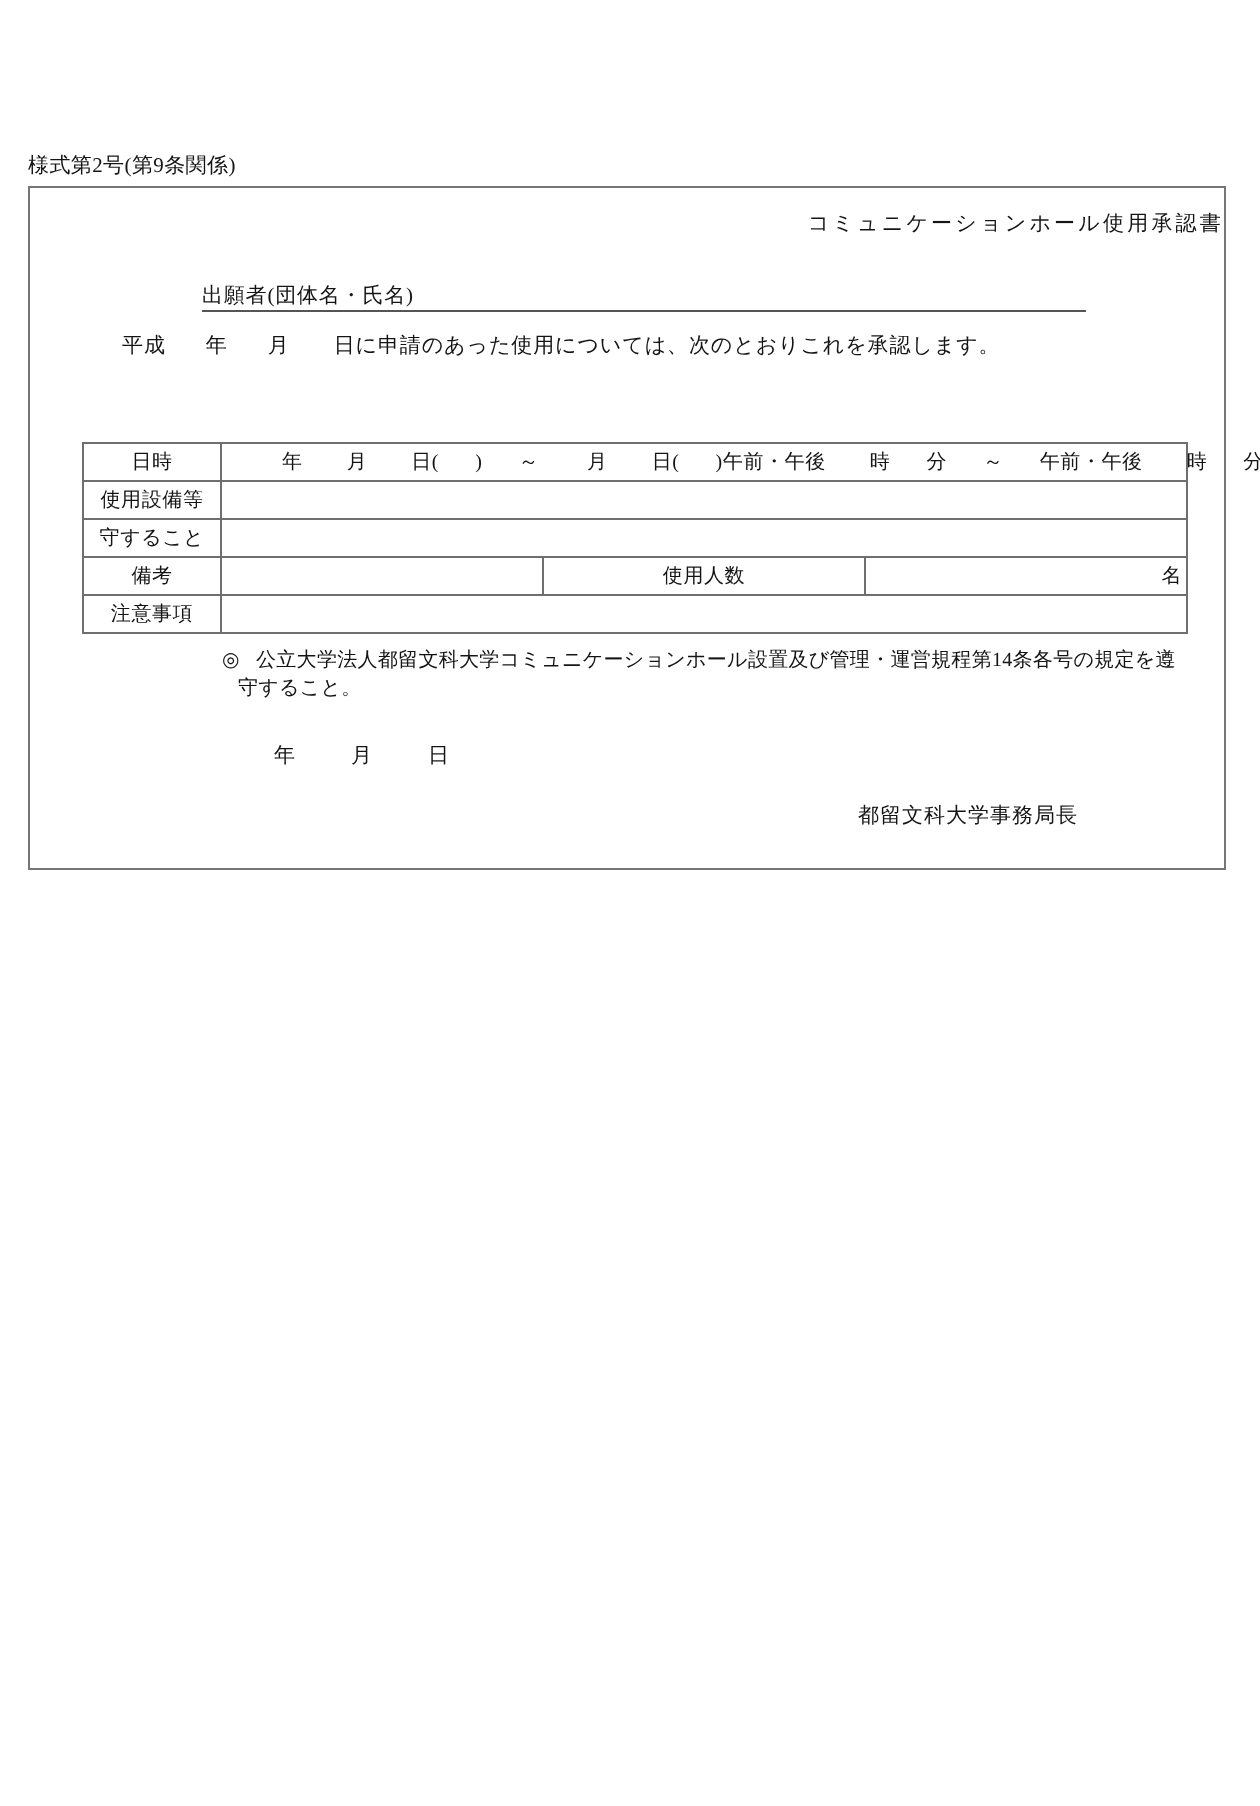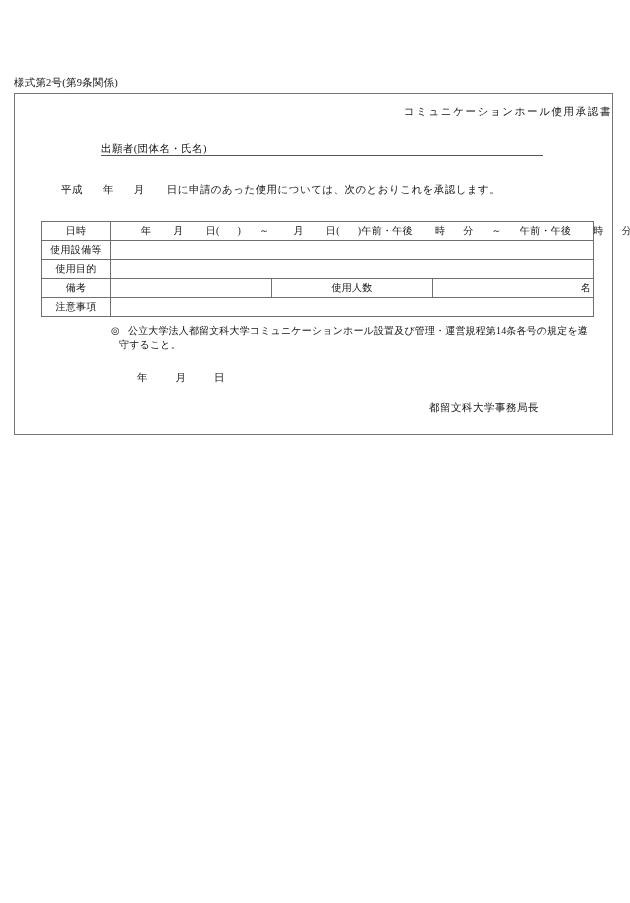--- a/index.html
+++ b/index.html
@@ -70,21 +70,20 @@
 
   
   .approval-line {
     position: absolute;
     left: 46px;
     top: 72px;
     font-size: 10.5px;
     letter-spacing: 0.45px;
     white-space: nowrap;
     color: #141414;
-    margin-top: 17px;
   }
   .approval-line .gap-sm { display: inline-block; width: 20px; }
   .approval-line .gap-md { display: inline-block; width: 22px; }
 
   
   .form-table {
     position: absolute;
     left: 26px;
     top: 127px;
     width: 553px;
@@ -195,21 +194,21 @@
           <span class="sp-a"></span><span class="dt">年</span><span class="sp-b"></span><span class="dt">月</span><span class="sp-b"></span><span class="dt">日(</span><span class="sp-c"></span><span class="dt">)</span><span class="sp-c"></span><span class="dt">～</span><span class="sp-e"></span><span class="dt">月</span><span class="sp-b"></span><span class="dt">日(</span><span class="sp-c"></span><span class="dt">)</span><span class="dt">午前・午後</span><span class="sp-b"></span><span class="dt">時</span><span class="sp-c"></span><span class="dt">分</span><span class="sp-c"></span><span class="dt">～</span><span class="sp-c"></span><span class="dt">午前・午後</span><span class="sp-b"></span><span class="dt">時</span><span class="sp-c"></span><span class="dt">分</span>
         </td>
       </tr>
 
       <tr>
         <td class="label-cell">使用設備等</td>
         <td class="blank-cell" colspan="3"></td>
       </tr>
 
       <tr>
-        <td class="label-cell">使用目的</td>
+        <td class="label-cell">守すること</td>
         <td class="blank-cell" colspan="3"></td>
       </tr>
 
       <tr>
         <td class="label-cell">備考</td>
         <td class="blank-cell"></td>
         <td class="count-label-cell">使用人数</td>
         <td class="count-value-cell">名</td>
       </tr>
 

